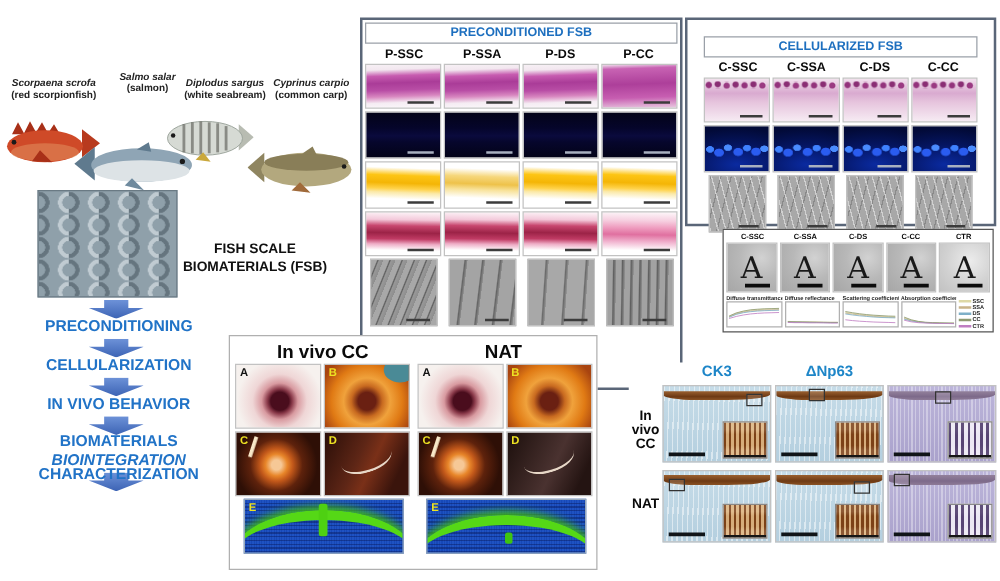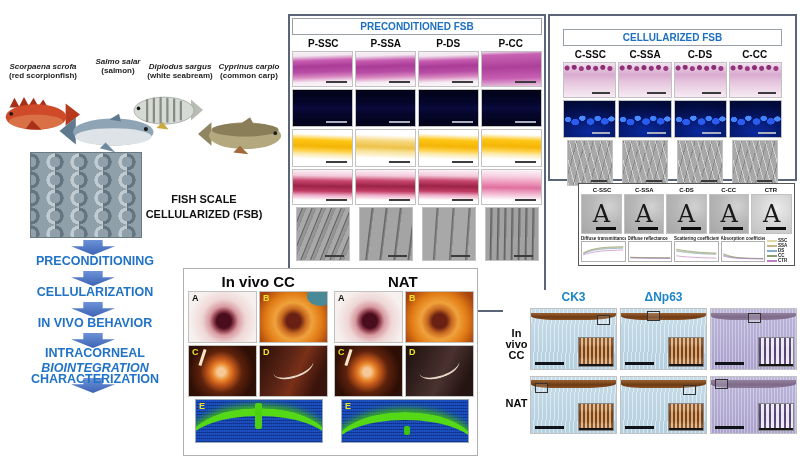--- a/index.html
+++ b/index.html
@@ -225,31 +225,31 @@
     <ellipse cx="56" cy="21" rx="40" ry="8" fill="#897e58"></ellipse>
     <polygon points="50,40 60,50 42,48" fill="#a06a3a"></polygon>
     <polygon points="52,13 62,6 66,14" fill="#897e58"></polygon>
     <circle cx="92" cy="25" r="2.2" fill="#1a1a1a"></circle>
   </svg>
 </div>
 
 <div class="scale-photo"></div>
 <div class="fsb-label">
   <span>FISH SCALE</span><br>
-  <span>CELLULARIZED (FSB)</span>
+  <span>BIOMATERIALS (FSB)</span>
 </div>
 
 <div class="flow-arrow" style="top:240px;"></div>
 <div class="flow-step" style="top:254px;">PRECONDITIONING</div>
 <div class="flow-arrow" style="top:271px;"></div>
 <div class="flow-step" style="top:285px;">CELLULARIZATION</div>
 <div class="flow-arrow" style="top:302px;"></div>
 <div class="flow-step" style="top:316px;">IN VIVO BEHAVIOR</div>
 <div class="flow-arrow" style="top:333px;"></div>
-<div class="flow-step" style="top:346px;">INTRACORNEAL</div>
+<div class="flow-step" style="top:346px;">BIOMATERIALS</div>
 <div class="flow-step" style="top:361px;font-style:italic;">BIOINTEGRATION</div>
 <div class="flow-arrow" style="top:378px;"></div>
 <div class="flow-step" style="top:372px;">CHARACTERIZATION</div>
 
 <div class="panel" id="panel-pre" style="left:288px;top:14px;width:258px;height:298px;border:2px solid #5a6678;padding:2px;">
   <div class="panel-header">PRECONDITIONED FSB</div>
   <div class="col-heads">
     <span>P-SSC</span>
     <span>P-SSA</span>
     <span>P-DS</span>

